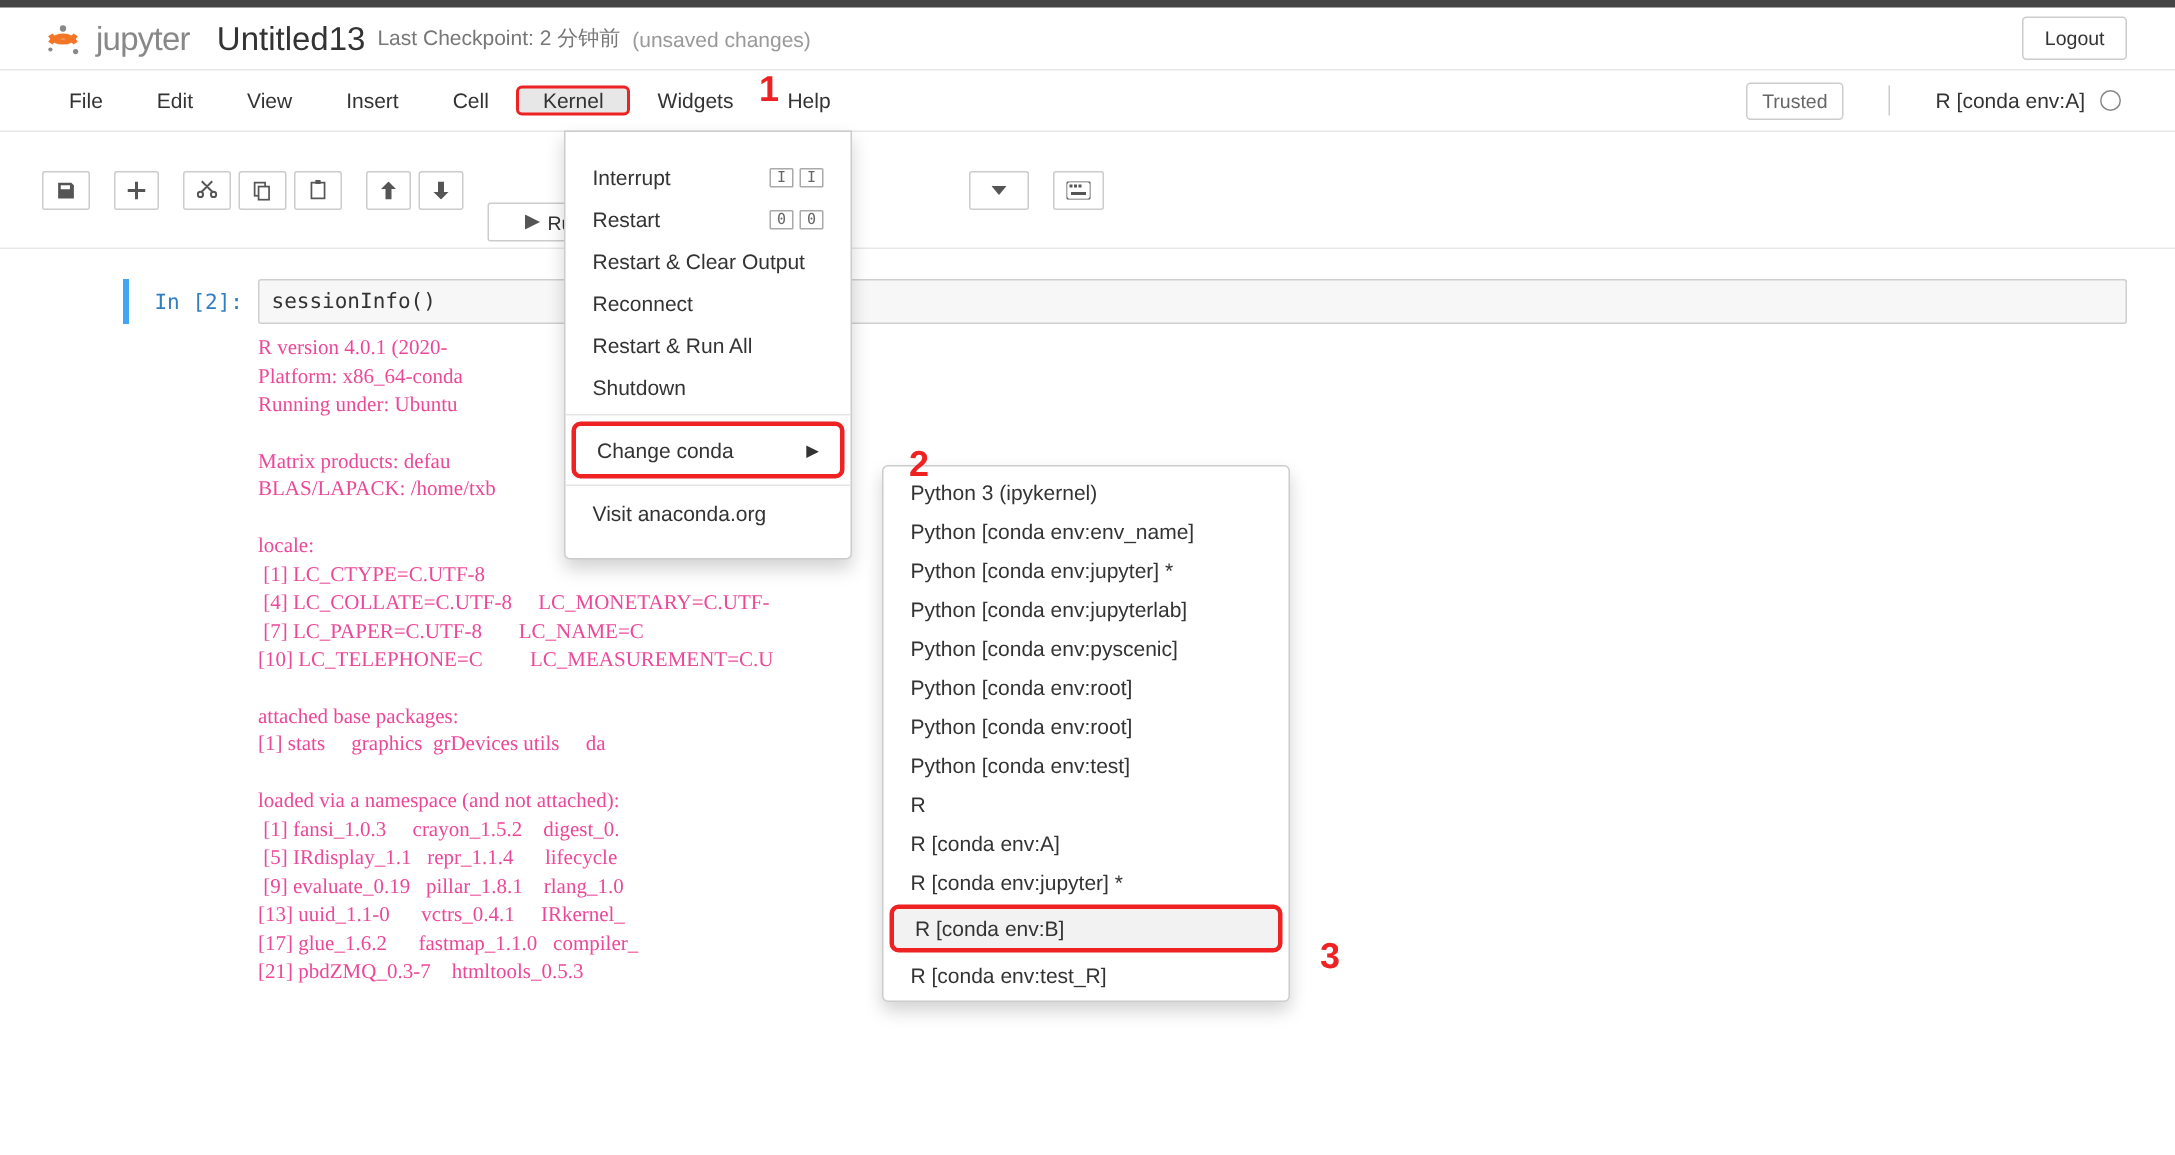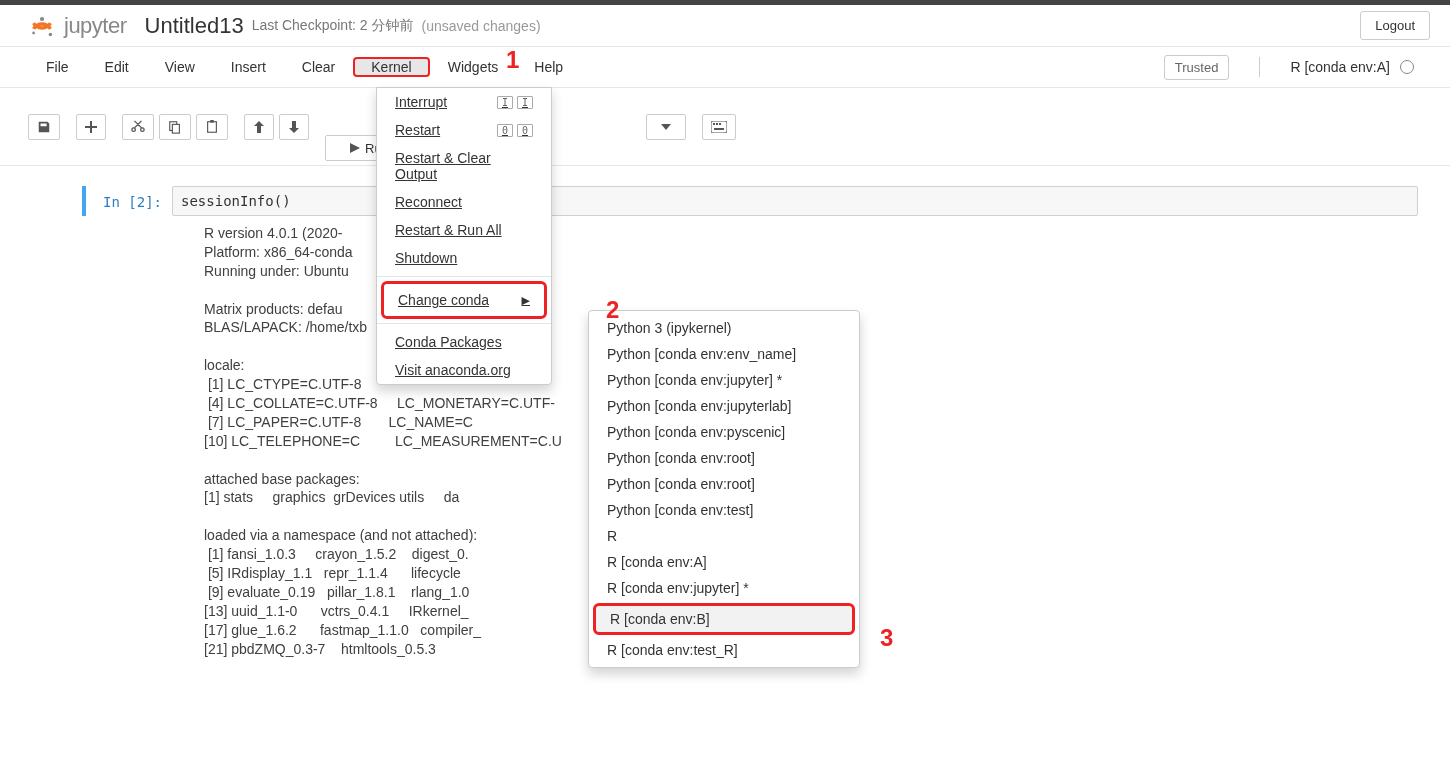--- a/index.html
+++ b/index.html
@@ -1,18 +1,18 @@
 <!DOCTYPE html>
 <html><head>
 <meta charset="utf-8">
 <style>
 * { margin: 0; padding: 0; box-sizing: border-box; }
 body { font-family: "Helvetica Neue", Arial, sans-serif; background: #fff; color: #333; font-size: 14px; }
 .topbar { height: 5px; background: #444; }
-.header { display: flex; align-items: center; padding: 6px 10px 6px 28px; border-bottom: 1px solid #e7e7e7; }
+.header { display: flex; align-items: center; padding: 6px 22px 6px 28px; border-bottom: 1px solid #e7e7e7; }
 .logo { display: flex; align-items: center; gap: 8px; margin-right: 18px; }
 .logo-icon { width: 28px; height: 28px; }
 .logo-text { font-size: 22px; color: #888; letter-spacing: -0.5px; }
 .title { font-size: 22px; color: #333; font-weight: 400; }
 .checkpoint { font-size: 14px; color: #777; margin-left: 8px; }
 .unsaved { font-size: 14px; color: #999; margin-left: 8px; }
 .spacer { flex: 1; }
 .logout-btn { border: 1px solid #ccc; background: #fff; padding: 6px 14px; border-radius: 3px; color: #333; font-size: 13px; cursor: pointer; margin-right: 10px; }
 .menubar { display: flex; align-items: center; padding: 0 28px; border-bottom: 1px solid #e7e7e7; position: relative; }
 .menu-item { padding: 12px 18px; color: #333; cursor: pointer; font-size: 14px; }
@@ -22,40 +22,40 @@
 .divider { width: 1px; height: 20px; background: #ccc; }
 .kernel-ind { color: #333; font-size: 14px; display: flex; align-items: center; gap: 10px; }
 .kernel-circle { width: 14px; height: 14px; border: 1px solid #888; border-radius: 50%; display: inline-block; }
 
 .toolbar { display: flex; align-items: center; gap: 5px; padding: 4px 28px; border-bottom: 1px solid #e7e7e7; }
 .tb-btn { border: 1px solid #ccc; background: #fff; padding: 3px 8px; border-radius: 2px; cursor: pointer; height: 26px; display: flex; align-items: center; justify-content: center; min-width: 28px; font-size: 13px; color: #333; }
 .tb-sep { width: 6px; }
 .tb-btn.run { gap: 5px; padding: 3px 24px; margin-top: 43px; }
 .tb-sel { border: 1px solid #ccc; height: 26px; border-radius: 2px; min-width: 40px; display: flex; align-items: center; justify-content: center; }
 
-.dropdown { position: absolute; top: 100%; left: 376px; width: 176px; background: #fff; border: 1px solid #ccc; border-radius: 0 0 4px 4px; box-shadow: 0 6px 12px rgba(0,0,0,0.175); z-index: 100; padding: 0 0; text-decoration: underline; }
+.dropdown { position: absolute; top: 100%; left: 376px; width: 192px; background: #fff; border: 1px solid #ccc; border-radius: 0 0 4px 4px; box-shadow: 0 6px 12px rgba(0,0,0,0.175); z-index: 100; padding: 16px 0; }
 .dd-item { padding: 6px 18px; color: #333; cursor: pointer; display: flex; align-items: center; justify-content: space-between; font-size: 14px; }
 .dd-item.highlight { border: 3px solid #e22; border-radius: 6px; margin: 2px 4px; padding: 8px 14px; }
 .dd-sep { height: 1px; background: #e5e5e5; margin: 4px 0; }
 .kbd-box { display: flex; gap: 4px; }
 .kbd { border: 1px solid #aaa; padding: 0 4px; font-size: 10px; font-family: monospace; border-radius: 1px; color: #666; }
 .arrow-r { font-size: 11px; color: #333; }
 
 .submenu { position: absolute; top: 310px; left: 588px; width: 272px; background: #fff; border: 1px solid #ccc; border-radius: 4px; box-shadow: 0 6px 12px rgba(0,0,0,0.175); z-index: 101; padding: 4px 0; }
 .sm-item { padding: 5px 18px; color: #333; cursor: pointer; font-size: 14px; }
 .sm-item.highlight { background: #f2f2f2; border: 3px solid #e22; border-radius: 6px; margin: 2px 4px; padding: 5px 14px; }
 
 .annot { position: absolute; color: #e22; font-size: 24px; font-weight: bold; z-index: 200; }
 
 .notebook { padding: 20px 14px; background: #fff; }
 .cell { display: flex; margin-left: 68px; margin-right: 18px; border-left: 4px solid #42A5F5; padding-left: 0; }
 .prompt { width: 86px; text-align: right; padding: 8px 10px 0 0; font-family: monospace; color: #307fc1; font-size: 14px; flex-shrink: 0; }
 .cell-body { flex: 1; }
 .input-area { border: 1px solid #cfcfcf; border-radius: 2px; padding: 6px 8px; font-family: monospace; font-size: 14px; background: #f7f7f7; }
-.output { padding: 8px 0 0 0; font-family: Liberation Sans, sans-serif; font-size: 14px; line-height: 1.35; white-space: pre; color: #404040; margin-left: 32px; }
+.output { padding: 8px 0 0 0; font-family: Liberation Serif, serif; font-size: 14px; line-height: 1.35; white-space: pre; color: #ec4899; }
 .output-row { display: flex; }
 .output-prompt { width: 86px; flex-shrink: 0; }
 .output-body { flex: 1; overflow: hidden; }
 </style>
 </head>
 <body>
 
 <div class="topbar"></div>
 
 <div class="header">
@@ -74,21 +74,21 @@
   <span class="unsaved">(unsaved changes)</span>
   <div class="spacer"></div>
   <button class="logout-btn">Logout</button>
 </div>
 
 <div class="menubar">
   <div class="menu-item">File</div>
   <div class="menu-item">Edit</div>
   <div class="menu-item">View</div>
   <div class="menu-item">Insert</div>
-  <div class="menu-item">Clear</div>
+  <div class="menu-item">Cell</div>
   <div class="menu-item active">Kernel</div>
   <div class="menu-item">Widgets</div>
   <div class="menu-item">Help</div>
   <div class="menu-right">
     <span class="trusted">Trusted</span>
     <div class="divider"></div>
     <span class="kernel-ind">
       <span>R [conda env:A]</span>
       <span class="kernel-circle"></span>
     </span>
@@ -120,23 +120,20 @@
       </div>
       <div class="dd-item">
         <span>Shutdown</span>
       </div>
       <div class="dd-sep"></div>
       <div class="dd-item highlight">
         <span>Change conda</span>
         <span class="arrow-r">▶</span>
       </div>
       <div class="dd-sep"></div>
-      <div class="dd-item">
-        <span>Conda Packages</span>
-      </div>
       <div class="dd-item">
         <span>Visit anaconda.org</span>
       </div>
     </div>
 </div>
 
 <div class="submenu" id="ck-sub">
     <div class="sm-item">Python 3 (ipykernel)</div>
     <div class="sm-item">Python [conda env:env_name]</div>
     <div class="sm-item">Python [conda env:jupyter] *</div>

